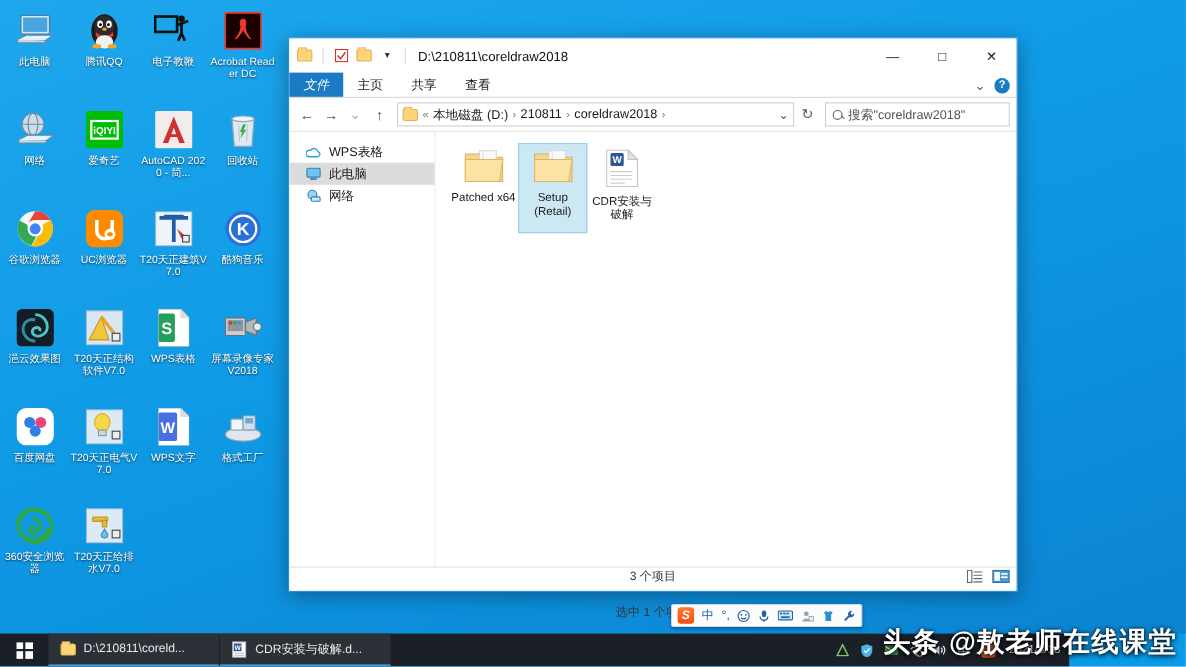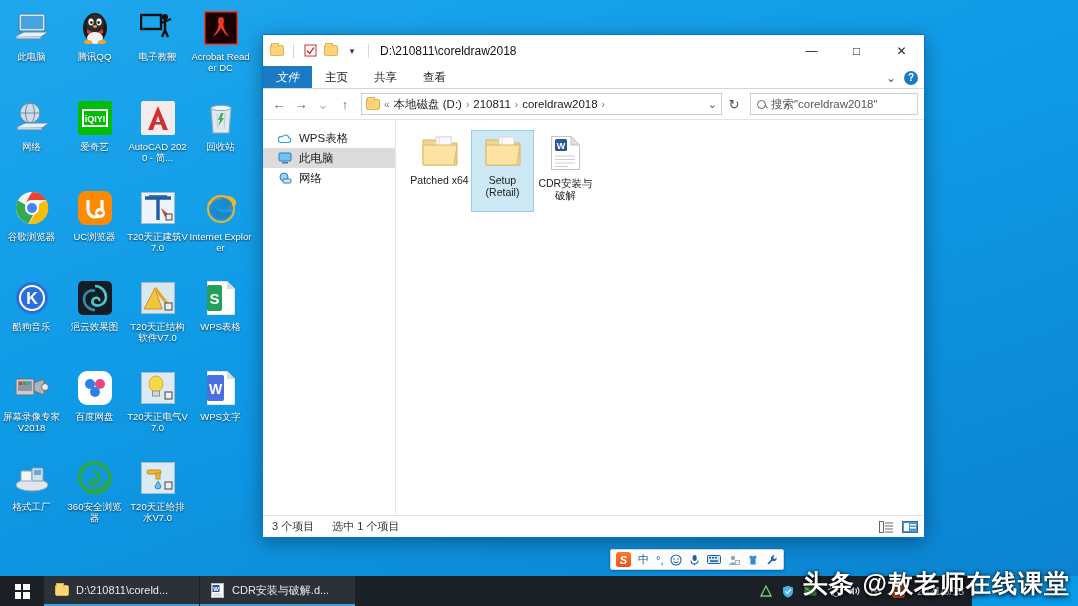--- a/index.html
+++ b/index.html
@@ -119,21 +119,21 @@
   .files { display:flex; flex-wrap:wrap; align-content:flex-start; gap: 0px; }
   .fitem { width: 63px; margin-right: 0px; padding: 6px 2px 4px;
     display:flex; flex-direction:column; align-items:center; }
   .fitem.sel { background:#cce8f4; border:1px solid #99d1ea; padding:5px 1px 13px; }
   .fitem .fname { margin-top:4px; width:60px; text-align:center;
     font-size:10.5px; line-height:12px; color:#1b1b1b; }
 
   .statusbar {
     height: 22px; border-top:1px solid #e2e2e2; background:#fff;
     display:flex; align-items:center; padding: 0 9px; font-size: 11px; color:#333;
-    gap: 18px; position: relative;
+    gap: 18px; position: relative; flex-direction: column;
   }
   .viewbtns { position:absolute; right:6px; display:flex; gap:6px; align-items:center; }
   .vb { width:17px; height:15px; display:flex; align-items:center; justify-content:center; }
 
   
   #taskbar {
     position:absolute; left:0; bottom:0; width:972px; height:30px;
     background:#1b2026; display:flex; align-items:stretch;
   }
   #startbtn { width:44px; display:flex; align-items:center; justify-content:center; }
@@ -303,32 +303,20 @@
         <div class="glyph">
           <svg width="34" height="32" viewBox="0 0 34 32">
             <rect x="0.5" y="0.5" width="33" height="31" fill="#eef4fa" stroke="#9fbdd4"></rect>
             <path d="M4 6 H30 M17 6 V28" stroke="#1c5da8" stroke-width="3.4"></path>
             <path d="M8 4 H26" stroke="#1c5da8" stroke-width="1.6"></path>
             <path d="M20 16 L27 22 L24 25 Z" fill="#d23b2e"></path>
             <rect x="25" y="22" width="6" height="6" fill="#e8eef4" stroke="#444"></rect>
           </svg>
         </div>
         <div class="lbl">T20天正建筑V7.0</div>
-      </div>
-      <div class="dicon">
-        <div class="glyph">
-          <svg width="34" height="34" viewBox="0 0 34 34">
-            <circle cx="17" cy="18" r="13" fill="none" stroke="#f0b429" stroke-width="2"></circle>
-            <path d="M5 13 C10 6 26 4 30 10 C32 13 28 16 24 17" fill="none" stroke="#f0b429" stroke-width="3.2"></path>
-            <path d="M6 18 A11.5 11.5 0 0 0 28 21 H17 A5 5 0 0 1 12 17" fill="#1e86c8"></path>
-            <path d="M17 6 A12 12 0 0 1 29 18 H17 Z" fill="#1e86c8" opacity=".85"></path>
-            <path d="M6 16 A11.5 11.5 0 0 1 17 6 V18 Z" fill="#1e86c8" opacity=".7"></path>
-          </svg>
-        </div>
-        <div class="lbl">Internet Explorer</div>
       </div>
       <div class="dicon">
         <div class="glyph">
           <svg width="34" height="34" viewBox="0 0 34 34">
             <circle cx="17" cy="17" r="16" fill="#2b6fd8"></circle>
             <circle cx="17" cy="17" r="12" fill="none" stroke="#fff" stroke-width="2"></circle>
             <text x="17" y="23" font-size="16" fill="#fff" text-anchor="middle" font-family="sans-serif" font-weight="bold">K</text>
           </svg>
         </div>
         <div class="lbl">酷狗音乐</div>

